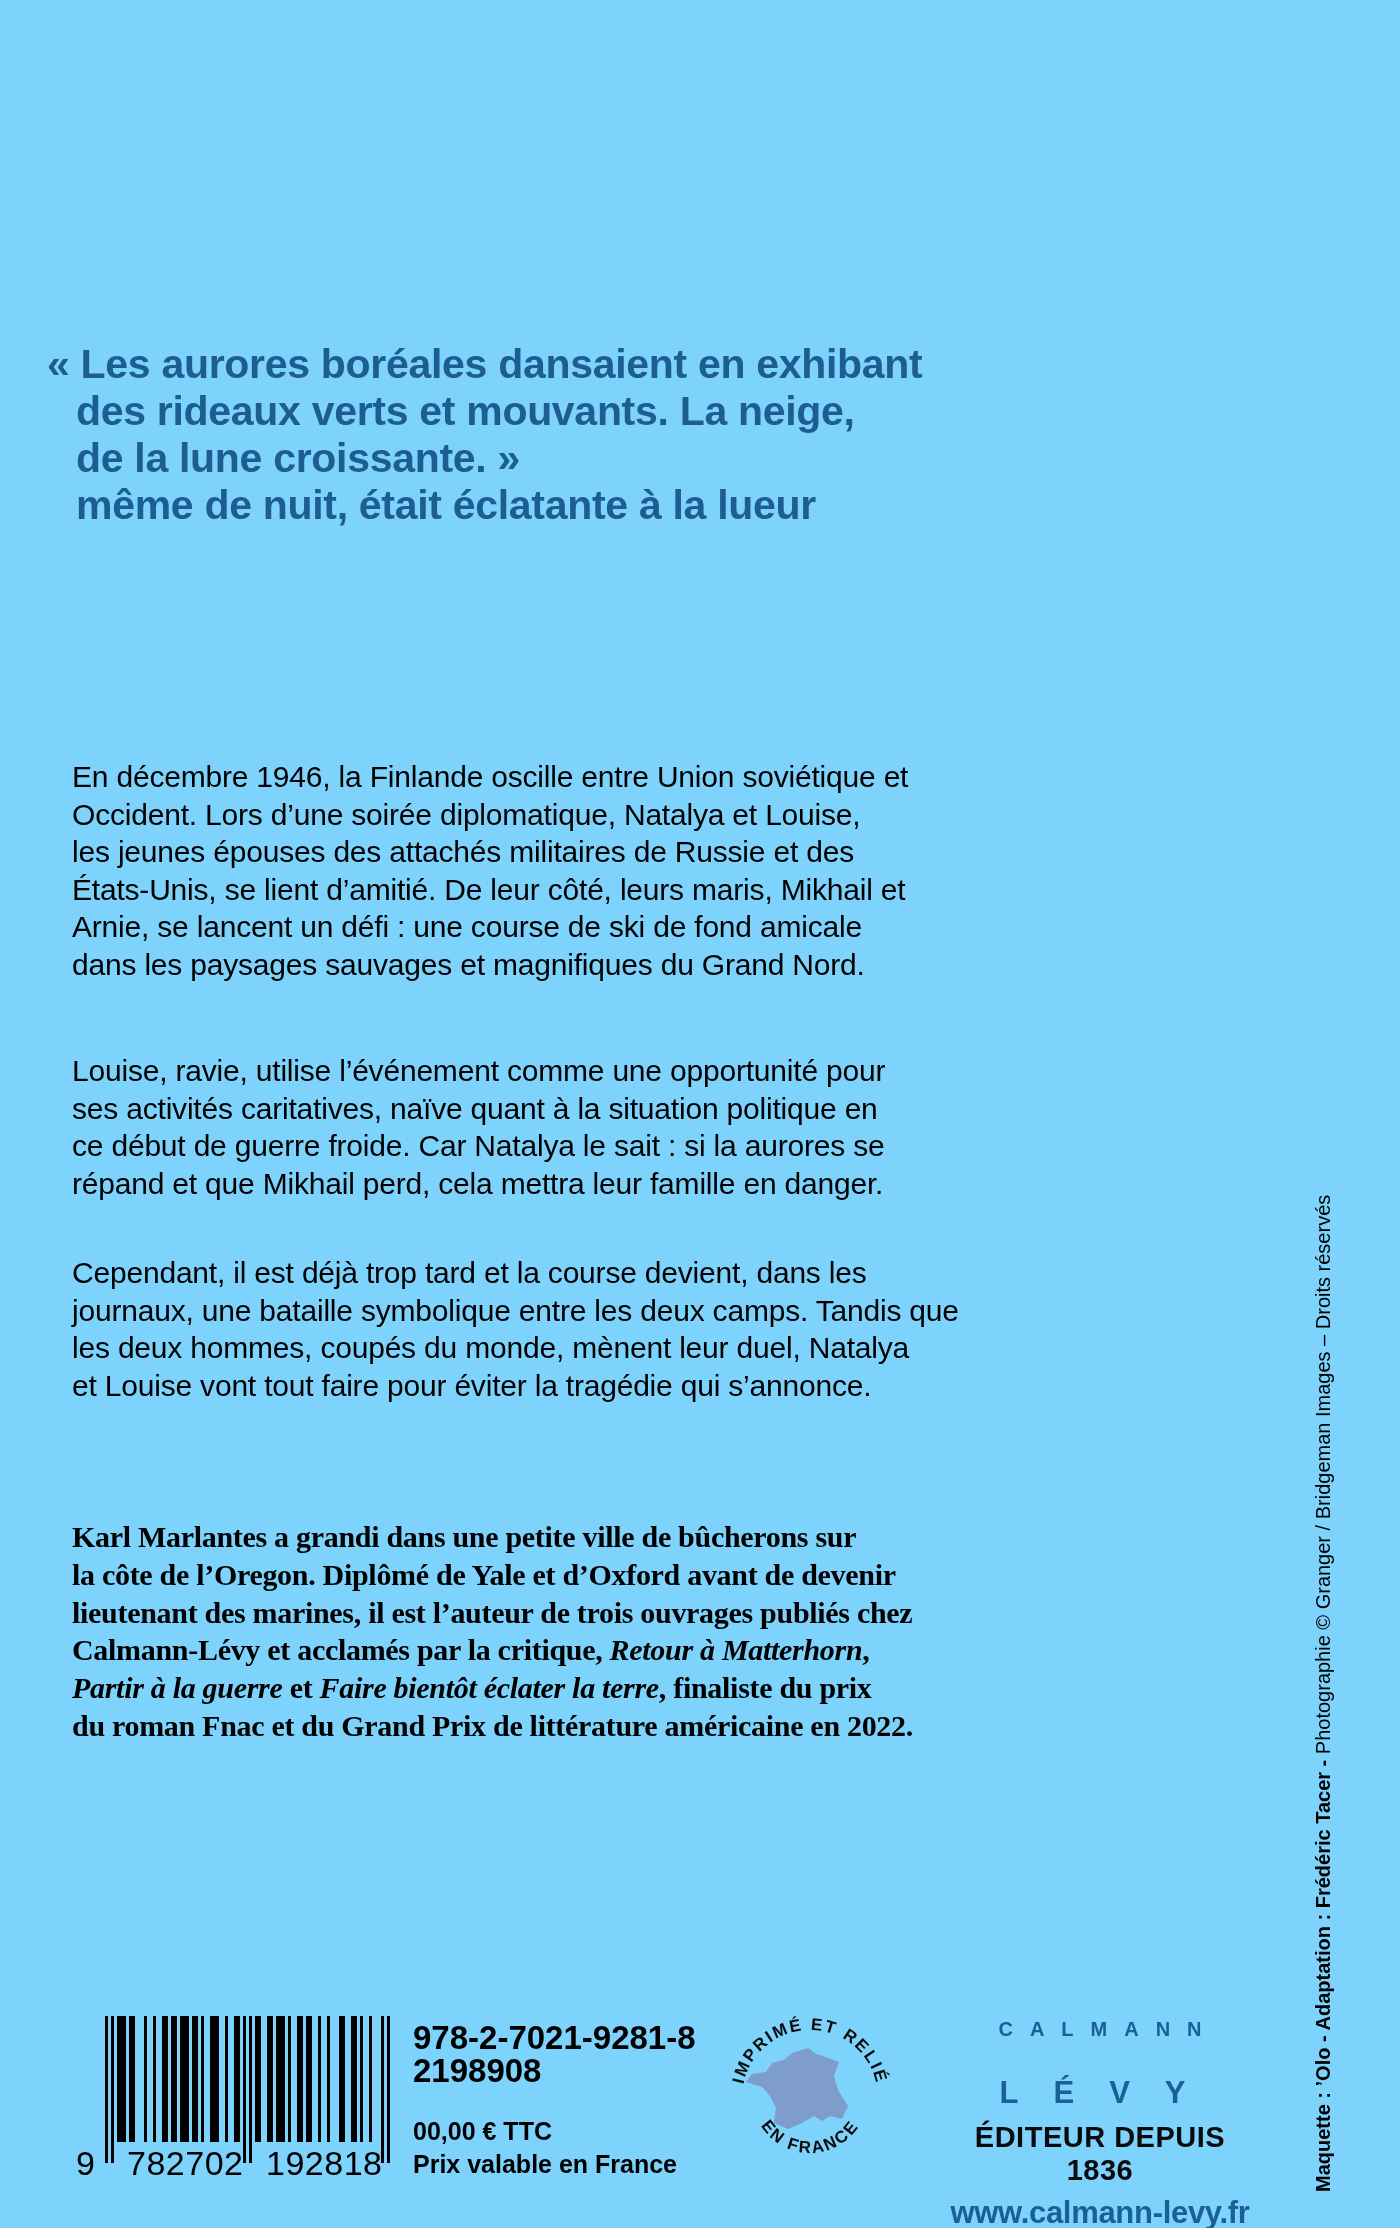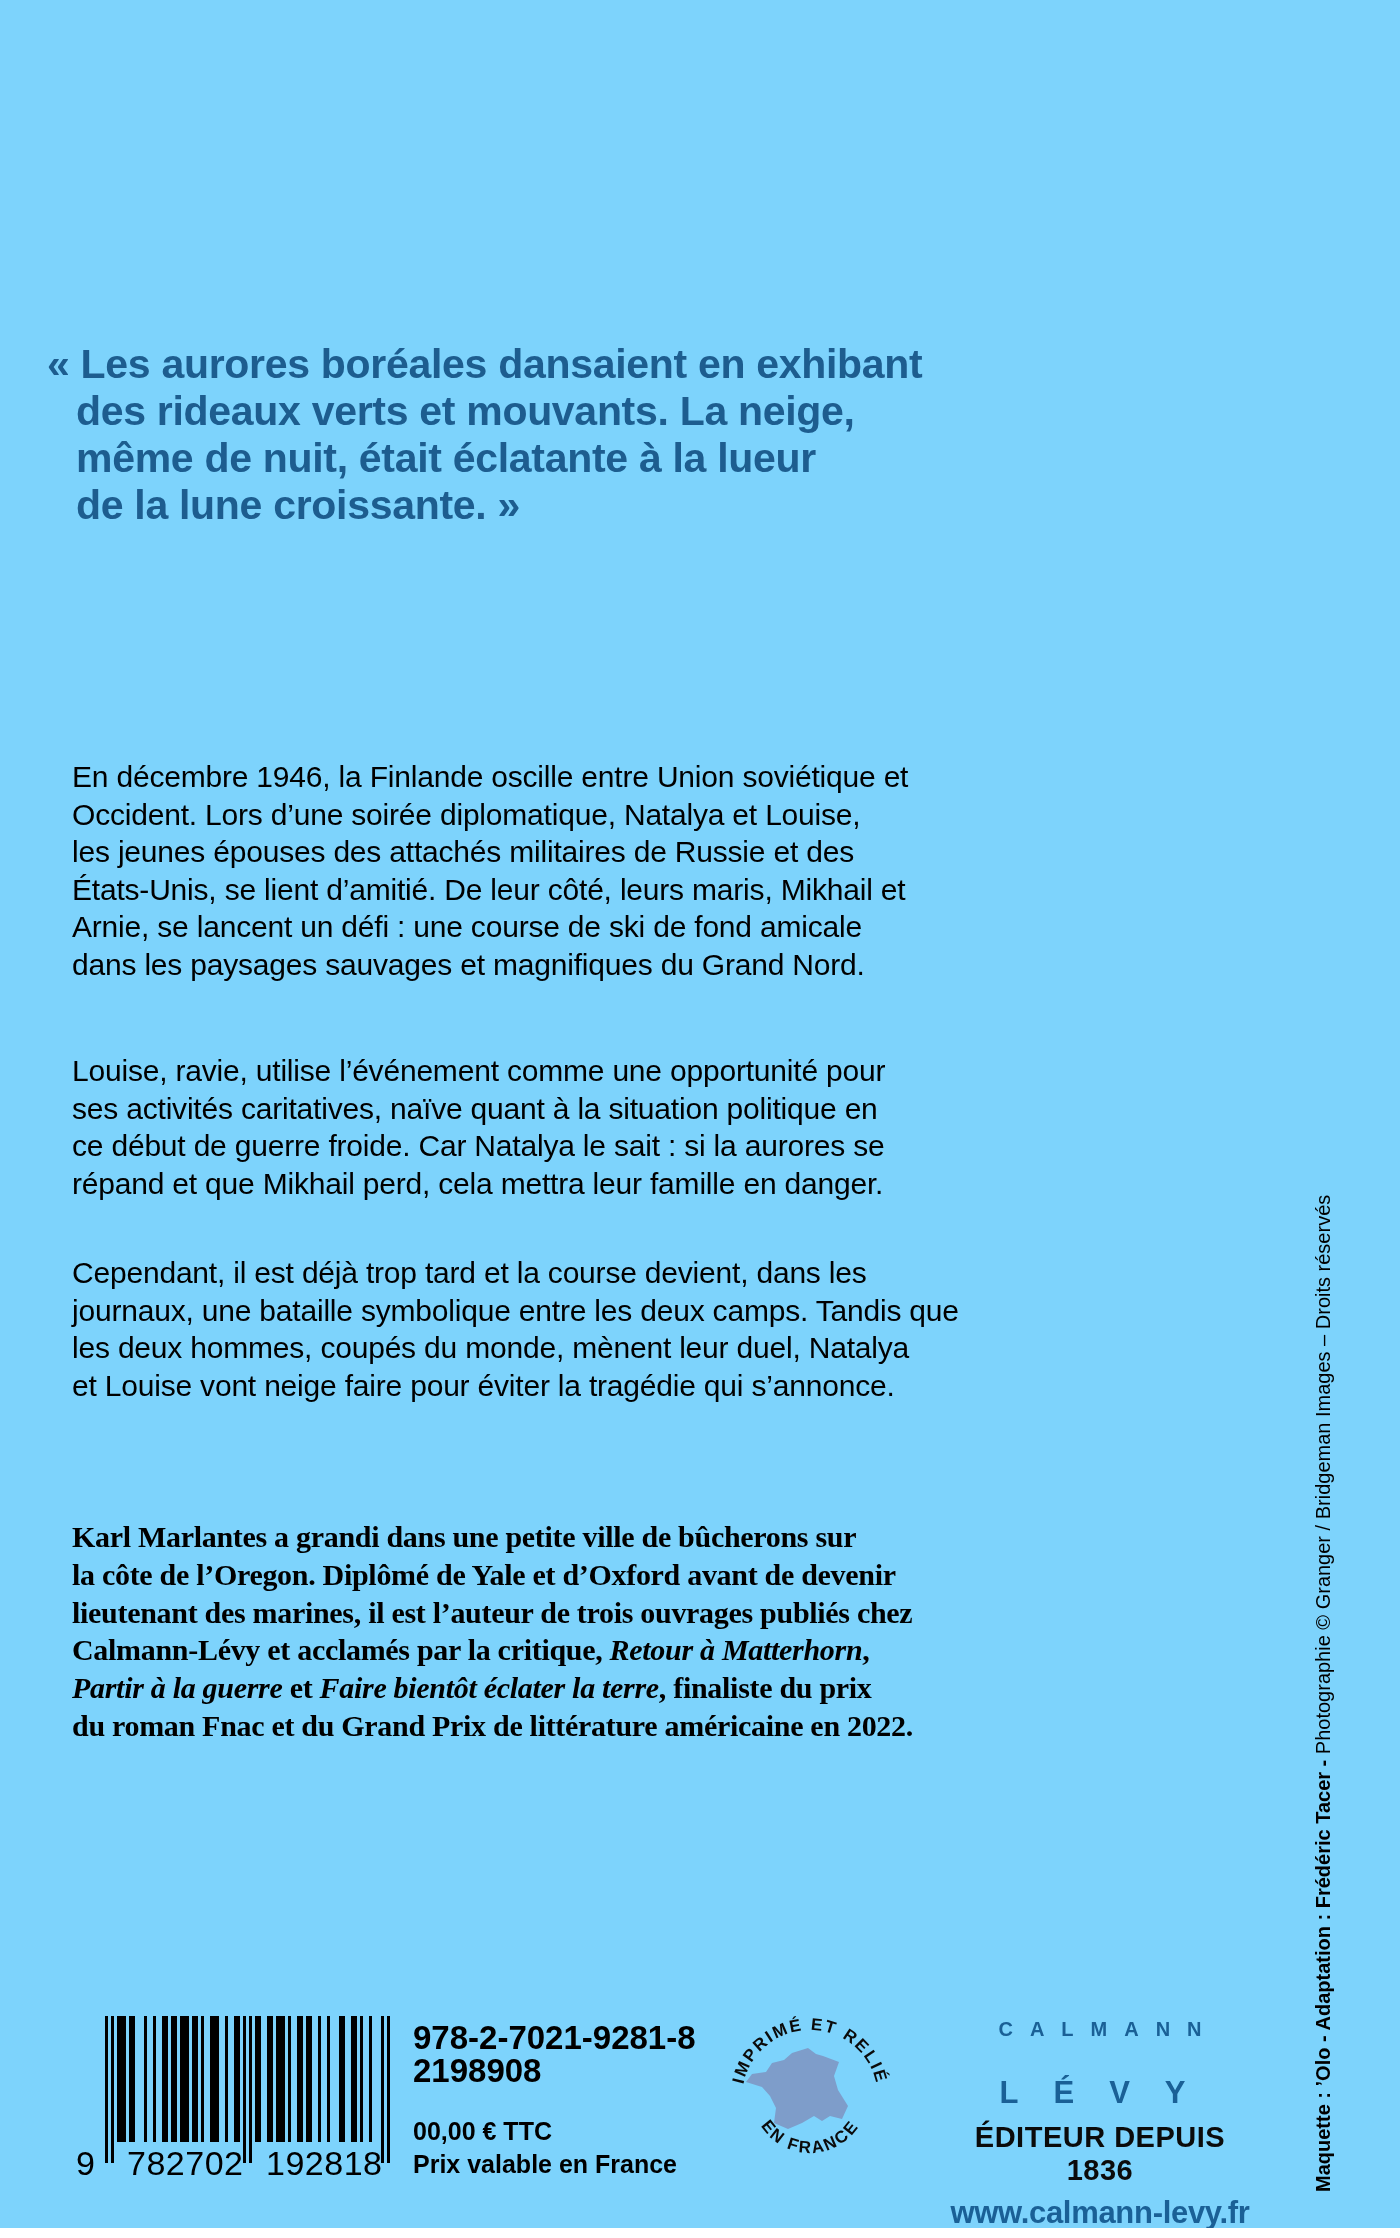--- a/index.html
+++ b/index.html
@@ -54,43 +54,43 @@
   .credits .cbold{font-weight:bold;}
 </style>
 </head>
 <body>
 
 <div id="cover">
 
   <div class="quote" style="color:#1d5d8f;">
     <div class="qline">« Les aurores boréales dansaient en exhibant</div>
     <div class="qline indent">des rideaux verts et mouvants. La neige,</div>
+    <div class="qline indent">de la lune croissante. »</div>
     <div class="qline indent">même de nuit, était éclatante à la lueur</div>
-    <div class="qline indent">de la lune croissante. »</div>
   </div>
 
   <div id="para1" class="para">
     <div class="pline">En décembre 1946, la Finlande oscille entre Union soviétique et</div>
     <div class="pline">Occident. Lors d’une soirée diplomatique, Natalya et Louise,</div>
     <div class="pline">les jeunes épouses des attachés militaires de Russie et des</div>
     <div class="pline">États-Unis, se lient d’amitié. De leur côté, leurs maris, Mikhail et</div>
     <div class="pline">Arnie, se lancent un défi : une course de ski de fond amicale</div>
     <div class="pline">dans les paysages sauvages et magnifiques du Grand Nord.</div>
   </div>
   <div id="para2" class="para">
     <div class="pline">Louise, ravie, utilise l’événement comme une opportunité pour</div>
     <div class="pline">ses activités caritatives, naïve quant à la situation politique en</div>
     <div class="pline">ce début de guerre froide. Car Natalya le sait : si la aurores se</div>
     <div class="pline">répand et que Mikhail perd, cela mettra leur famille en danger.</div>
   </div>
   <div id="para3" class="para">
     <div class="pline">Cependant, il est déjà trop tard et la course devient, dans les</div>
     <div class="pline">journaux, une bataille symbolique entre les deux camps. Tandis que</div>
     <div class="pline">les deux hommes, coupés du monde, mènent leur duel, Natalya</div>
-    <div class="pline">et Louise vont neige faire pour éviter la tragédie qui s’annonce.</div>
+    <div class="pline">et Louise vont tout faire pour éviter la tragédie qui s’annonce.</div>
   </div>
 
   <div class="bio">
     <div class="bline">
       <span>Karl Marlantes a grandi dans une petite ville de bûcherons sur</span>
     </div>
     <div class="bline">
       <span>la côte de l’Oregon. Diplômé de Yale et d’Oxford avant de devenir</span>
     </div>
     <div class="bline">

